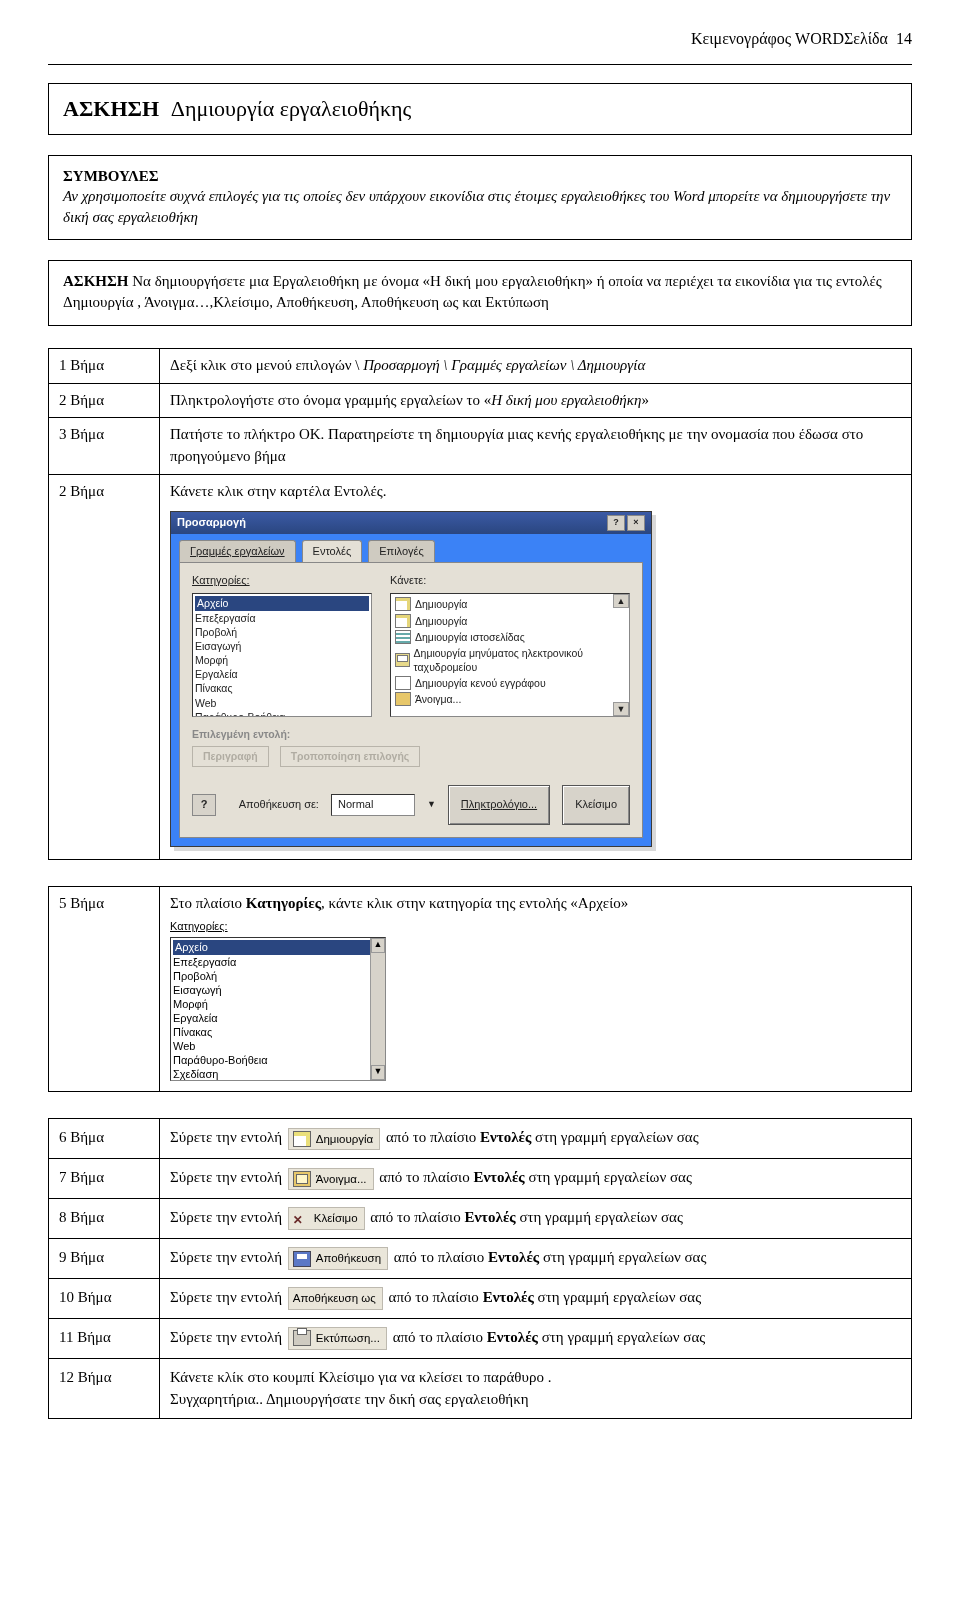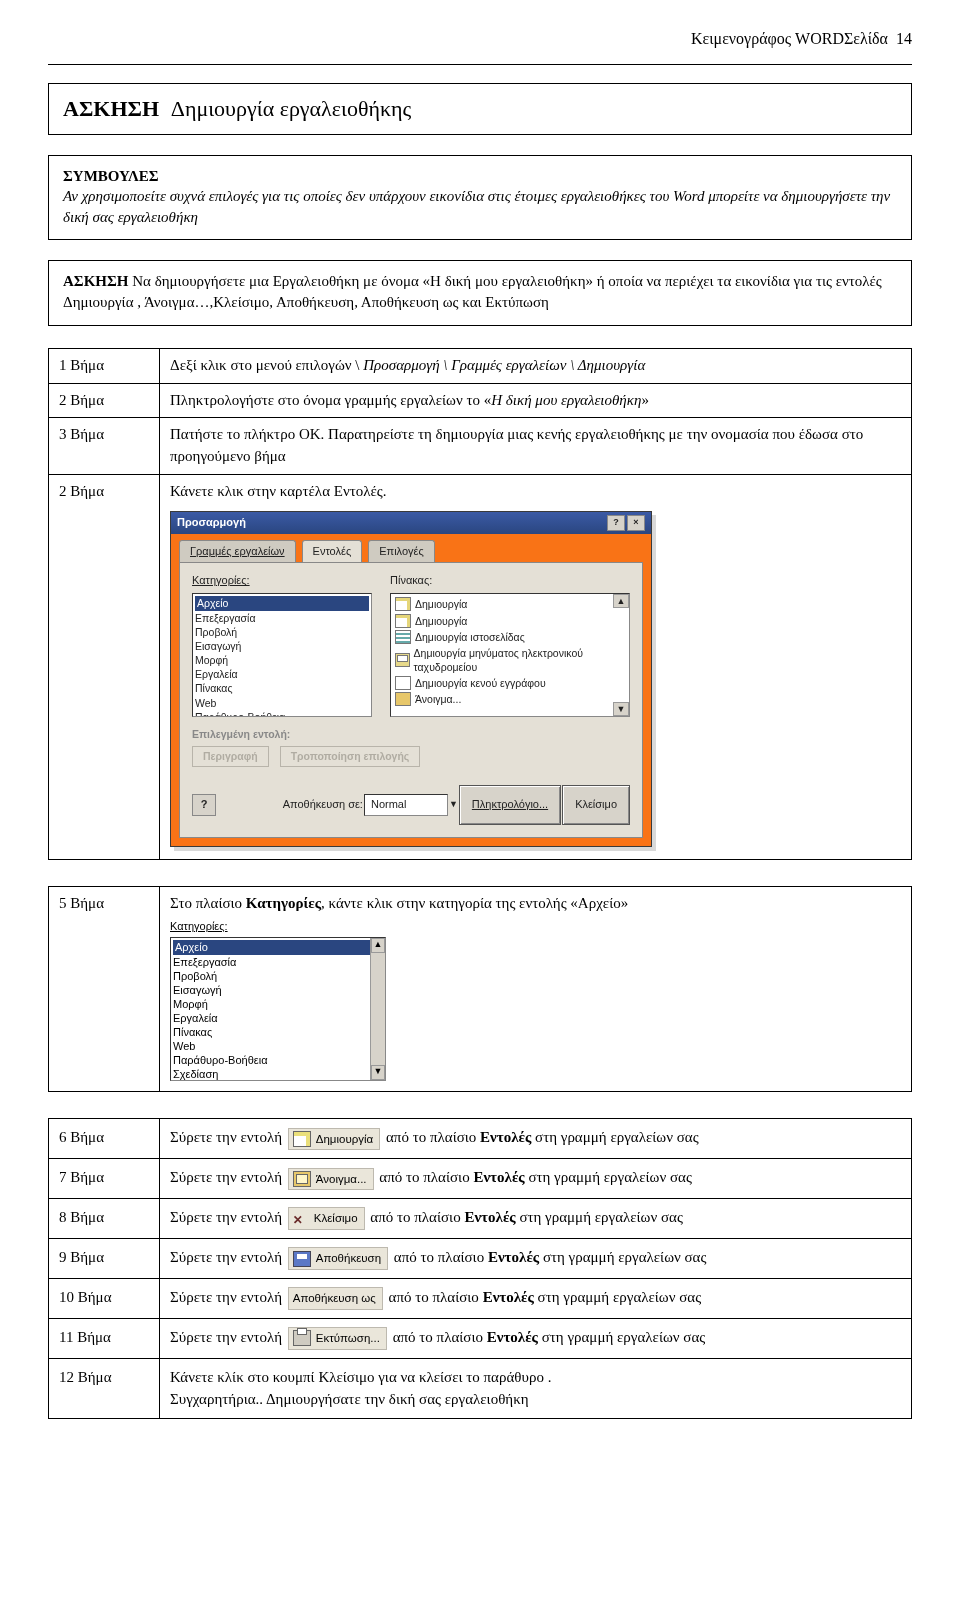--- a/index.html
+++ b/index.html
@@ -69,21 +69,21 @@
   .bold { font-weight: bold; }
 
   
   .dlg {
     width: 480px;
     margin: 8px 0 6px 0;
     font-family: Tahoma, Arial, sans-serif;
     font-size: 11px;
     color: #222;
     border: 1px solid #3a3a3a;
-    background: #f97316;
+    background: #3b82f6;
     box-shadow: 4px 4px 0 rgba(0,0,0,0.15);
   }
   .dlg-title {
     background: linear-gradient(#3b5aa5, #2a4680);
     color: #fff;
     padding: 3px 6px;
     display: flex;
     justify-content: space-between;
     align-items: center;
     font-weight: bold;
@@ -166,21 +166,21 @@
     display: flex;
     align-items: center;
     gap: 18px;
     margin-top: 18px;
   }
   .qbtn {
     width: 22px; height: 20px;
     border: 1px solid #888; background:#d7d3ca;
     text-align:center; line-height:18px; font-weight:bold;
   }
-  .footer-right { margin-left: auto; display:flex; gap:1px; align-items:center; }
+  .footer-right { margin-left: auto; display:flex; gap:12px; align-items:center; }
   .txtfield { background:#fff; border:1px inset #888; padding:2px 6px; min-width:70px; }
   .btn3d {
     border: 1px solid #555;
     background: #d7d3ca;
     padding: 11px 12px;
     box-shadow: inset 1px 1px 0 #fff, inset -1px -1px 0 #888;
   }
 
   
   .catbox-wrap { margin: 4px 0; font-family: Tahoma, Arial, sans-serif; font-size: 11px; }
@@ -310,21 +310,21 @@
                   <div>Εισαγωγή</div>
                   <div>Μορφή</div>
                   <div>Εργαλεία</div>
                   <div>Πίνακας</div>
                   <div>Web</div>
                   <div>Παράθυρο-Βοήθεια</div>
                   
                 </div>
               </div>
               <div class="col-right">
-                <div class="col-label"><span>Πίνακας:</span></div>
+                <div class="col-label"><span>Κάνετε:</span></div>
                 <div class="listbox cmd-list">
                   <div class="scroll-arrow scroll-up">▲</div>
                   <div class="cmd-item">
                         <span class="ic ic-new"></span>
                         <span>Δημιουργία</span>
                       </div>
                   <div class="cmd-item">
                         <span class="ic ic-new"></span>
                         <span>Δημιουργία</span>
                       </div>

